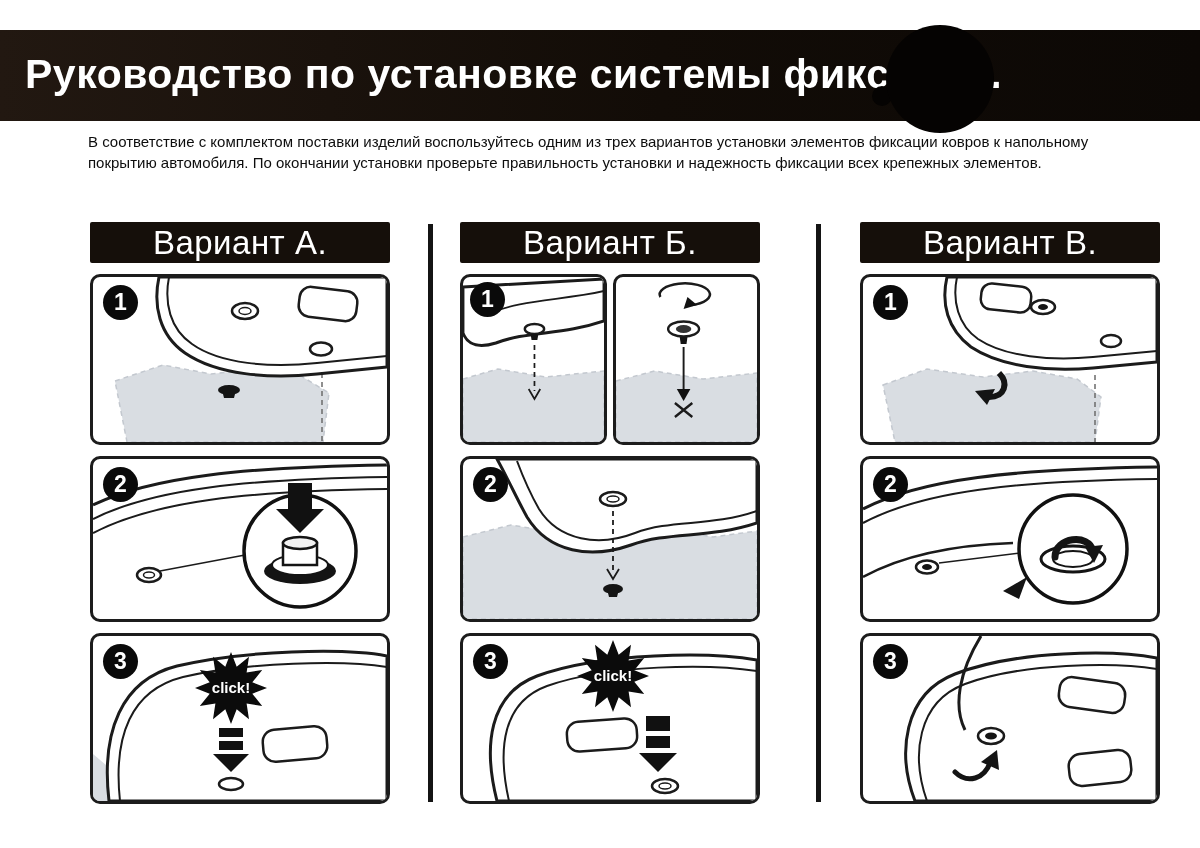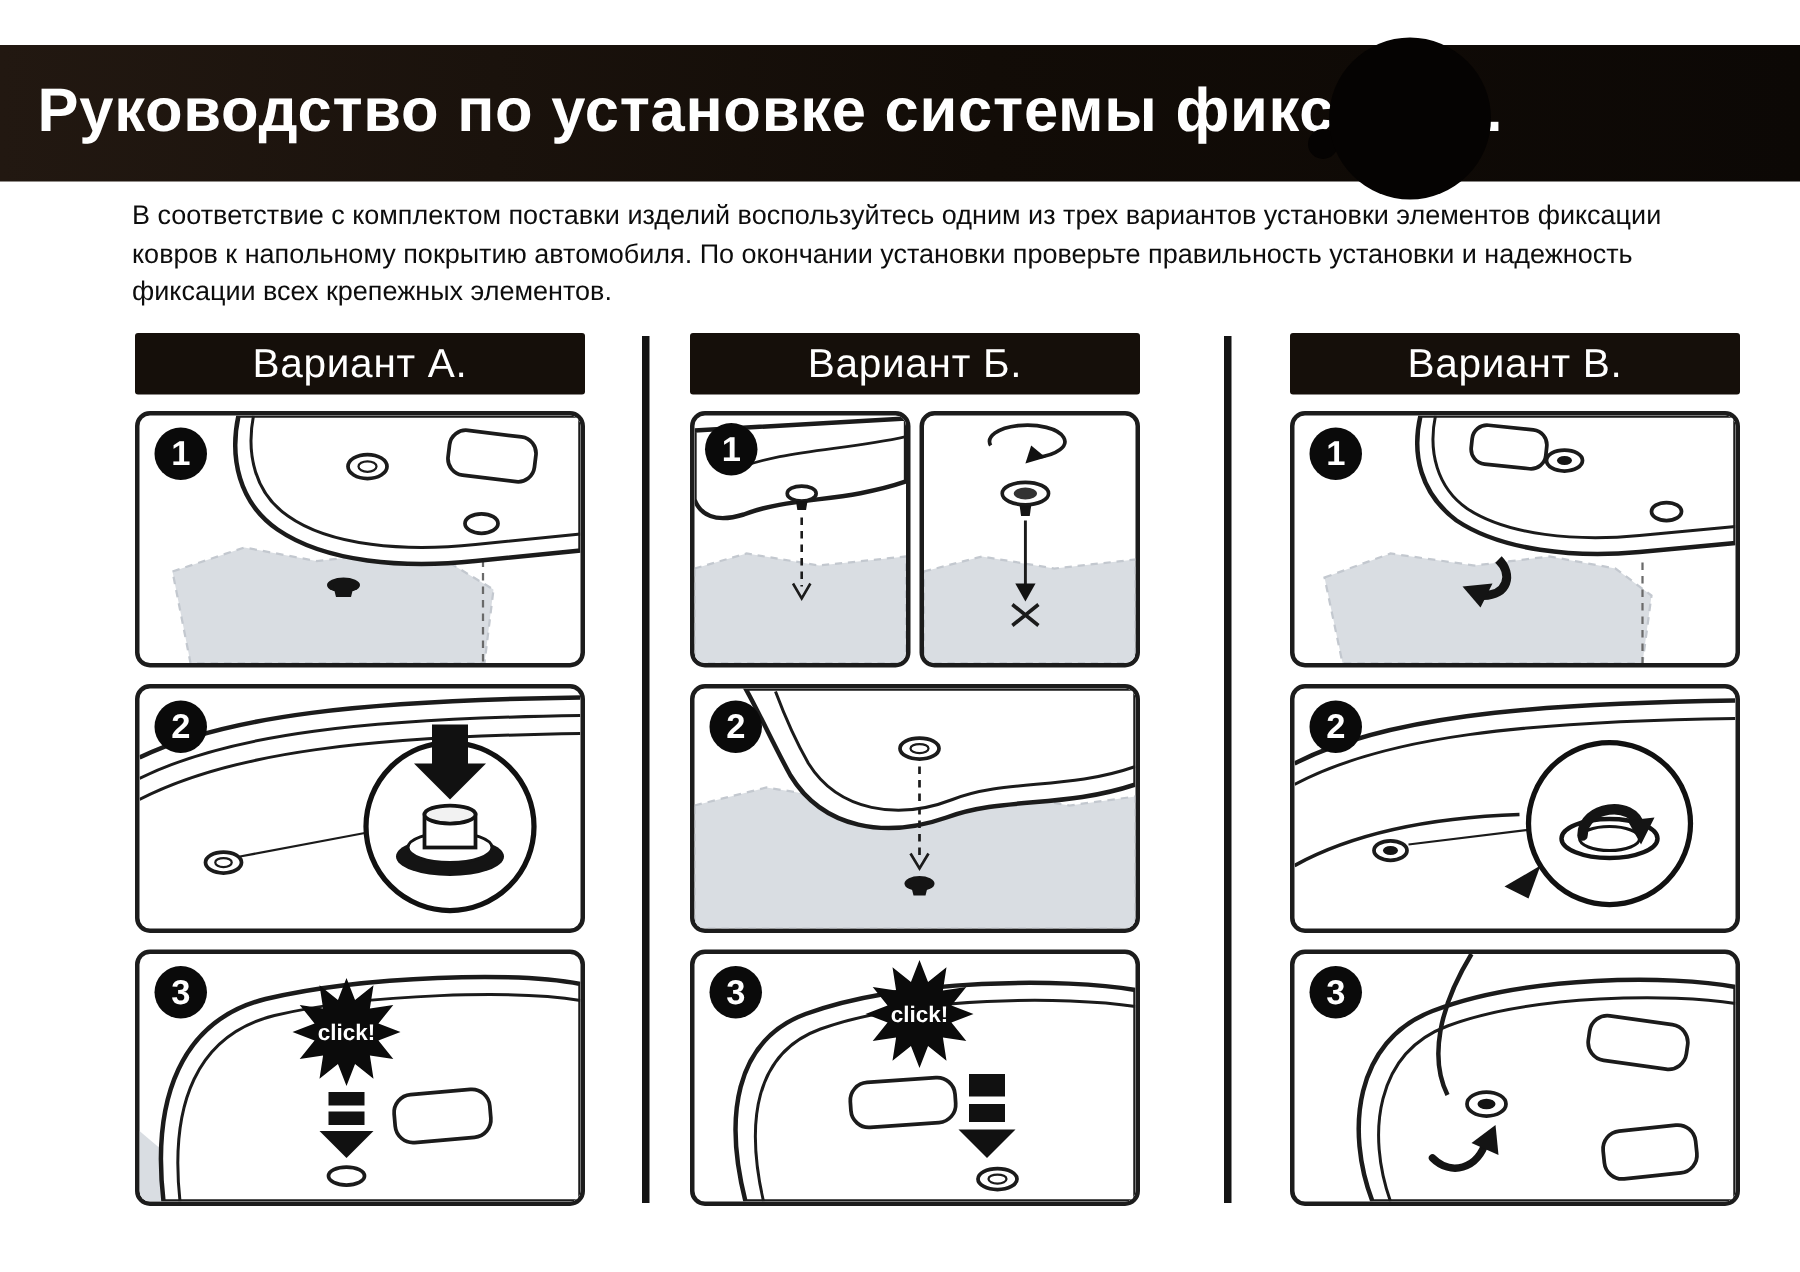--- a/index.html
+++ b/index.html
@@ -13,28 +13,28 @@
   }
   .page-title{
     position:absolute;left:25px;top:48%;transform:translateY(-50%);
     color:#fff;font-size:41px;font-weight:bold;letter-spacing:.5px;white-space:nowrap;
   }
   .deco-dot{position:absolute;background:#050302;border-radius:50%;}
   .deco-dot.small{left:872px;top:86px;width:20px;height:20px;}
   .deco-dot.large{left:886px;top:25px;width:108px;height:108px;}
   .intro{
     position:absolute;left:88px;top:131px;width:1048px;
-    font-size:18px;line-height:1.42;color:#0d0d0d;
+    font-size:15px;line-height:1.42;color:#0d0d0d;
   }
   .col{position:absolute;top:222px;width:300px;}
   .col-a{left:90px}.col-b{left:460px}.col-c{left:860px}
   .col-header{
     height:41px;background:#150f0a;color:#fff;border-radius:2px;
     display:flex;align-items:center;justify-content:center;
-    font-size:27px;letter-spacing:.5px;
+    font-size:33px;letter-spacing:.5px;
   }
   .panel{
     position:relative;margin-top:11px;background:#fff;
     border:3px solid #1c1c1c;border-radius:10px;overflow:hidden;
   }
   .p1{height:165px}.p2{height:160px}.p3{height:165px}
   .panel.split{border:none;background:transparent;overflow:visible;height:171px;display:flex;gap:6px;}
   .half{
     position:relative;box-sizing:border-box;width:147px;height:171px;background:#fff;
     border:3px solid #1c1c1c;border-radius:10px;overflow:hidden;

